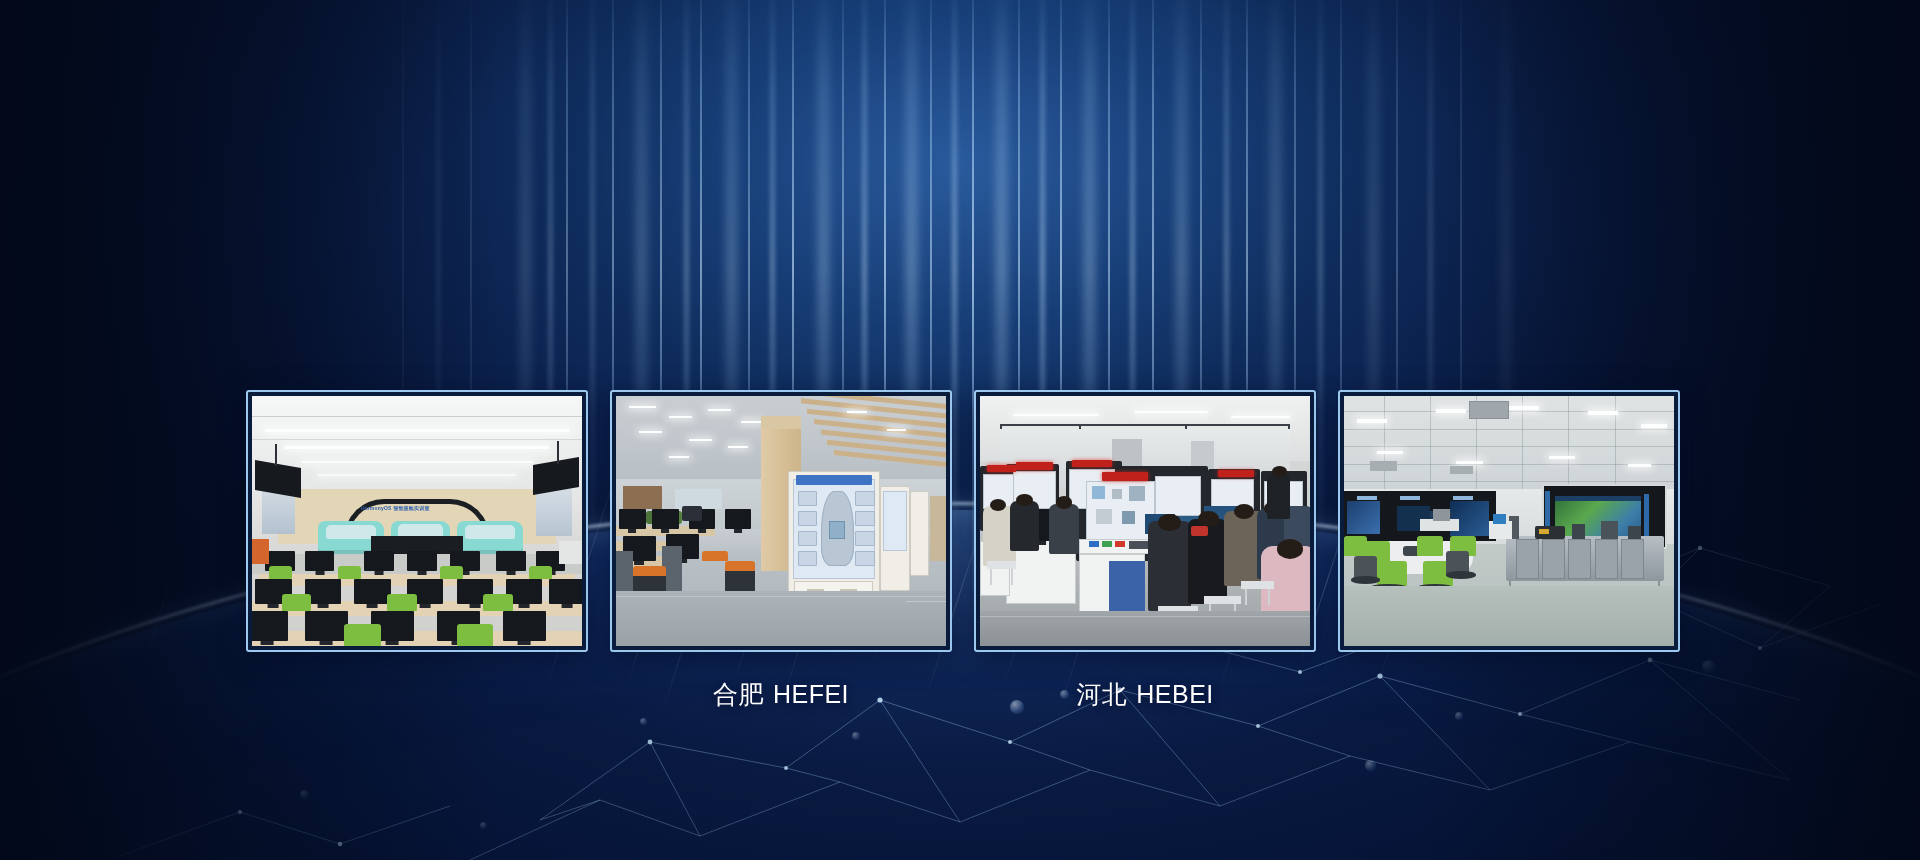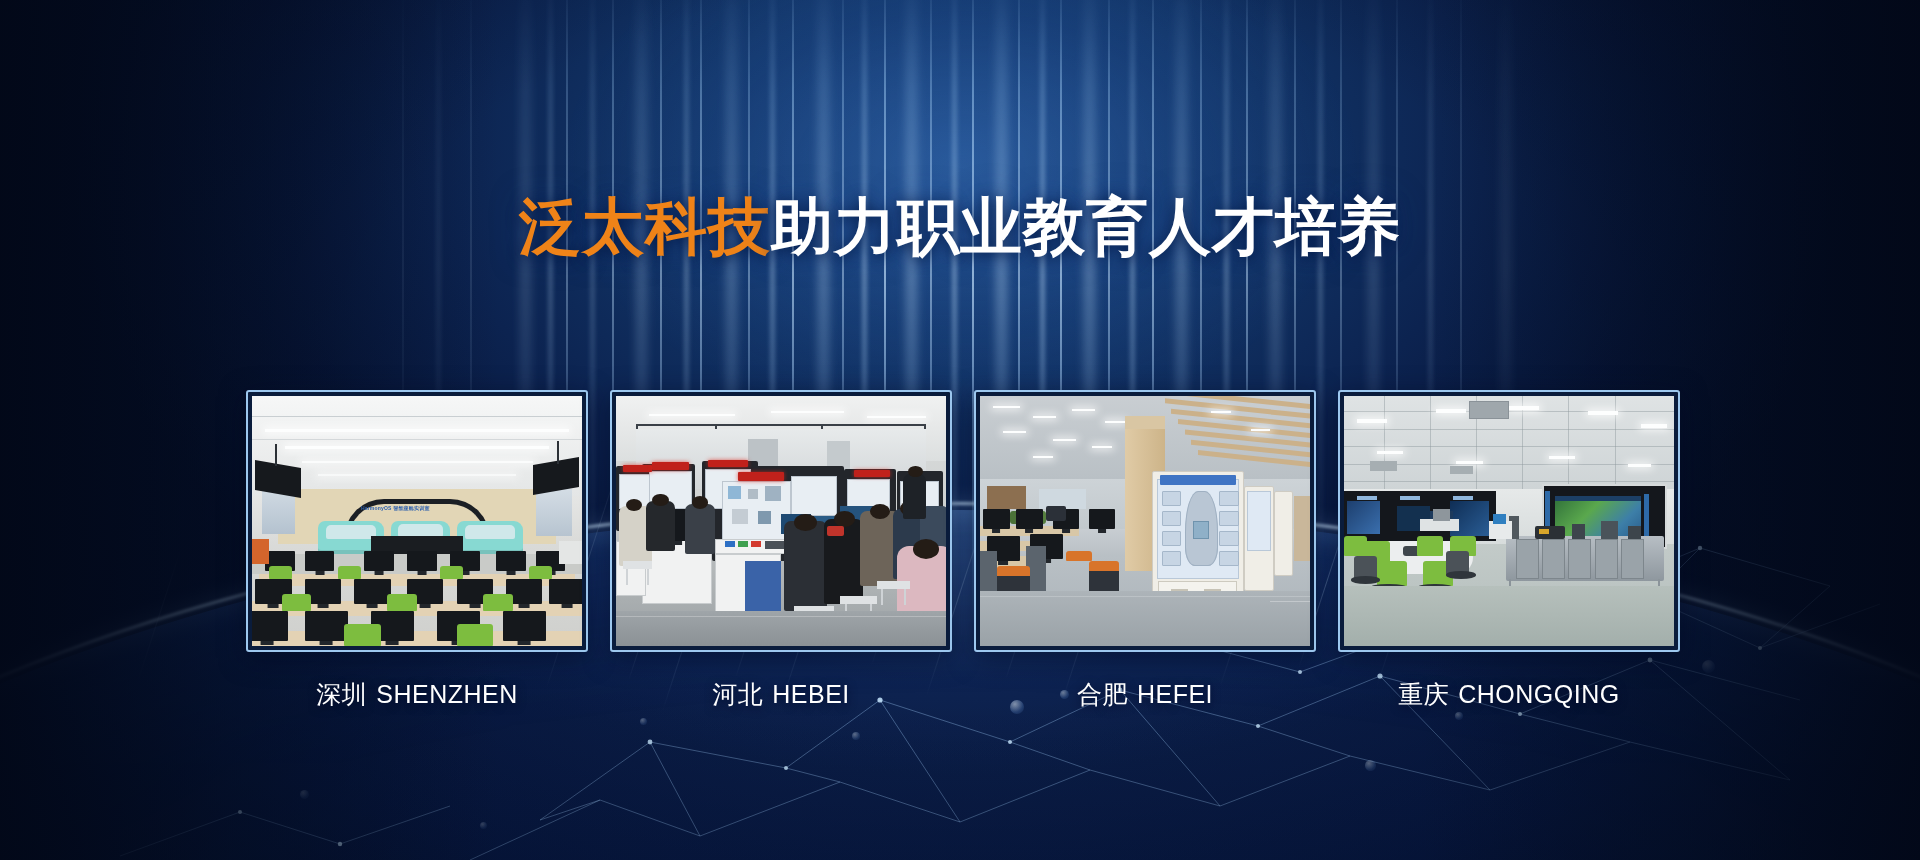--- a/index.html
+++ b/index.html
@@ -389,23 +389,20 @@
     <div class="ray" style="left:1360px; top:18px;  height:200px; transform:rotate(18deg);  opacity:.44;"></div>
     <div class="ray" style="left:1450px; top:0px;   height:240px; transform:rotate(18deg);  opacity:.30;"></div>
     <div class="ray" style="left:470px;  top:40px;  height:160px; transform:rotate(18deg);  opacity:.30;"></div>
     <div class="ray" style="left:380px;  top:60px;  height:150px; transform:rotate(18deg);  opacity:.24;"></div>
     <div class="ray" style="left:180px;  top:90px;  height:140px; transform:rotate(18deg);  opacity:.18;"></div>
   </div>
 
   <div class="bg-vignette"></div>
   <div class="bg-leftdark"></div>
 
-  <div class="headline">
-    <span class="t accent">泛太科技</span><span class="t plain">助力职业教育人才培养</span>
-  </div>
 
 
   <div class="cards">
 
     <div class="card">
       <div class="photo-frame">
         <div class="photo">
           <div class="p1">
 
             <div class="abs" style="left:0;right:0;top:0;height:40%;background:linear-gradient(180deg,#f6f7f7,#e4e6e6);"></div>
@@ -470,22 +467,109 @@
             <div class="chair-green" style="left:41%; top:79%; width:9%;  height:7%;"></div>
             <div class="chair-green" style="left:70%; top:79%; width:9%;  height:7%;"></div>
             <div class="chair-green" style="left:28%; top:91%; width:11%; height:9%;"></div>
             <div class="chair-green" style="left:62%; top:91%; width:11%; height:9%;"></div>
 
             <div class="abs" style="left:0%; top:57%; width:5%; height:10%; background:#d4652c;"></div>
             <div class="abs" style="right:0%; top:58%; width:7%; height:9%; background:#e4e6e5;"></div>
           </div>
         </div>
       </div>
+    </div>
+
+    <div class="card">
+      <div class="photo-frame">
+        <div class="photo">
+          <div class="p3">
+
+            <div class="abs" style="left:0;right:0;top:0;height:33%;background:linear-gradient(180deg,#c9ced2,#b9c0c5);"></div>
+            <div class="lamp" style="left:4%;  top:4%;  width:8%;  height:2px;"></div>
+            <div class="lamp" style="left:16%; top:8%;  width:7%;  height:2px;"></div>
+            <div class="lamp" style="left:28%; top:5%;  width:7%;  height:2px;"></div>
+            <div class="lamp" style="left:7%;  top:14%; width:7%;  height:2px;"></div>
+            <div class="lamp" style="left:22%; top:17%; width:7%;  height:2px;"></div>
+            <div class="lamp" style="left:38%; top:10%; width:6%;  height:2px;"></div>
+            <div class="lamp" style="left:34%; top:20%; width:6%;  height:2px;"></div>
+            <div class="lamp" style="left:16%; top:24%; width:6%;  height:2px;"></div>
+
+            <div class="slat" style="left:54%; top:0%;  width:46%; height:2%;  transform:skewY(6deg);"></div>
+            <div class="slat" style="left:56%; top:4%;  width:44%; height:2%;  transform:skewY(6deg);"></div>
+            <div class="slat" style="left:58%; top:8%;  width:42%; height:2%;  transform:skewY(6deg);"></div>
+            <div class="slat" style="left:60%; top:12%; width:40%; height:2%;  transform:skewY(6deg);"></div>
+            <div class="slat" style="left:62%; top:16%; width:38%; height:2%;  transform:skewY(6deg);"></div>
+            <div class="slat" style="left:64%; top:20%; width:36%; height:2%;  transform:skewY(6deg);"></div>
+            <div class="slat" style="left:66%; top:24%; width:34%; height:2%;  transform:skewY(6deg);"></div>
+            <div class="lamp" style="left:70%; top:6%;  width:6%; height:2px;"></div>
+            <div class="lamp" style="left:82%; top:13%; width:6%; height:2px;"></div>
+
+            <div class="abs" style="left:0;right:0;top:33%;height:20%;background:linear-gradient(180deg,#cdd3d7,#c2c9cd);"></div>
+            <div class="abs" style="left:2%;  top:36%; width:12%; height:9%; background:#8c6f50;"></div>
+            <div class="abs" style="left:18%; top:37%; width:14%; height:8%; background:#cfd9e0;"></div>
+
+            <div class="abs" style="left:3%;  top:46%; width:4%; height:5%; background:#527a3c; border-radius:3px;"></div>
+            <div class="abs" style="left:9%;  top:46%; width:4%; height:5%; background:#4b7238; border-radius:3px;"></div>
+            <div class="abs" style="left:16%; top:46%; width:4%; height:5%; background:#567f3f; border-radius:3px;"></div>
+            <div class="abs" style="left:24%; top:46%; width:4%; height:5%; background:#4f7639; border-radius:3px;"></div>
+
+            <div class="column" style="left:44%; top:8%; width:12%; height:62%;"></div>
+            <div class="abs" style="left:44%; top:8%; width:12%; height:5%; background:#d9c6a3;"></div>
+
+            <div class="cabinet" style="left:52%; top:30%; width:28%; height:62%;"></div>
+            <div class="board" style="left:53.5%; top:33%; width:25%; height:40%;"></div>
+            <div class="board-title" style="left:54.5%; top:31.5%; width:23%; height:4%;"></div>
+            <div class="carshape" style="left:62%; top:38%; width:10%; height:30%;"></div>
+            <div class="chip" style="left:55%; top:38%; width:6%; height:6%;"></div>
+            <div class="chip" style="left:55%; top:46%; width:6%; height:6%;"></div>
+            <div class="chip" style="left:55%; top:54%; width:6%; height:6%;"></div>
+            <div class="chip" style="left:55%; top:62%; width:6%; height:6%;"></div>
+            <div class="chip" style="left:72.5%; top:38%; width:6%; height:6%;"></div>
+            <div class="chip" style="left:72.5%; top:46%; width:6%; height:6%;"></div>
+            <div class="chip" style="left:72.5%; top:54%; width:6%; height:6%;"></div>
+            <div class="chip" style="left:72.5%; top:62%; width:6%; height:6%;"></div>
+            <div class="abs" style="left:64.5%; top:50%; width:5%; height:7%; background:#8fb0c8; border:1px solid #6f93ad;"></div>
+            <div class="abs" style="left:54%; top:74%; width:24%; height:7%; background:#f4f3ee; border:1px solid #cdcabf;"></div>
+            <div class="abs" style="left:54%; top:82%; width:24%; height:10%; background:#eceade; border:1px solid #cdcabf;"></div>
+            <div class="abs" style="left:58%; top:77%; width:5%; height:2%; background:#c7c3b6;"></div>
+            <div class="abs" style="left:68%; top:77%; width:5%; height:2%; background:#c7c3b6;"></div>
+            <div class="abs" style="left:72%; top:85%; width:5%; height:3%; background:#3f74c4;"></div>
+
+            <div class="cabinet" style="left:80%; top:36%; width:9%; height:42%;"></div>
+            <div class="board" style="left:80.8%; top:38%; width:7.4%; height:24%;"></div>
+            <div class="cabinet" style="left:89%; top:38%; width:6%; height:34%;"></div>
+            <div class="abs" style="left:95%; top:40%; width:5%; height:26%; background:#c9b79a;"></div>
+
+            <div class="abs" style="left:0%;  top:52%; width:30%; height:4%; background:#d8c7a7;"></div>
+            <div class="abs" style="left:0%;  top:58%; width:24%; height:4%; background:#d8c7a7;"></div>
+            <div class="abs" style="left:0%;  top:64%; width:18%; height:5%; background:#d8c7a7;"></div>
+            <div class="monitor" style="left:1%;  top:45%; width:8%;  height:8%;"></div>
+            <div class="monitor" style="left:11%; top:45%; width:8%;  height:8%;"></div>
+            <div class="monitor" style="left:22%; top:45%; width:8%;  height:8%;"></div>
+            <div class="monitor" style="left:33%; top:45%; width:8%;  height:8%;"></div>
+            <div class="monitor" style="left:2%;  top:56%; width:10%; height:10%;"></div>
+            <div class="monitor" style="left:15%; top:55%; width:10%; height:10%;"></div>
+            <div class="abs" style="left:0%;  top:62%; width:5%; height:20%; background:#5b646d;"></div>
+            <div class="abs" style="left:14%; top:60%; width:6%; height:20%; background:#5b646d;"></div>
+            <div class="chair-orange" style="left:5%;  top:68%; width:10%; height:5%;"></div>
+            <div class="chair-orange" style="left:26%; top:62%; width:8%;  height:4%;"></div>
+            <div class="chair-orange" style="left:33%; top:66%; width:9%;  height:5%;"></div>
+            <div class="abs" style="left:5%;  top:72%; width:10%; height:14%; background:#2e333a;"></div>
+            <div class="abs" style="left:33%; top:70%; width:9%;  height:12%; background:#2e333a;"></div>
+            <div class="abs" style="left:20%; top:44%; width:6%; height:6%; background:#2b3038; border-radius:2px;"></div>
+
+            <div class="abs" style="left:0;right:0;top:78%;height:22%;background:linear-gradient(180deg,#adb4b9,#9aa2a7);"></div>
+            <div class="abs" style="left:0;right:0;top:80%;height:1px;background:rgba(255,255,255,.2);"></div>
+            <div class="abs" style="left:88%; top:82%; width:12%; height:1px; background:rgba(255,255,255,.3);"></div>
+          </div>
+        </div>
+      </div>
       <div class="caption">
-        <span class="cn">深圳</span><span>SHENZHEN</span>
+        <span class="cn">合肥</span><span>HEFEI</span>
       </div>
     </div>
 
     <div class="card">
       <div class="photo-frame">
         <div class="photo">
           <div class="p2">
 
             <div class="abs" style="left:0;right:0;top:0;height:26%;background:linear-gradient(180deg,#f0f1f1,#dcdfdf);"></div>
             <div class="lamp" style="left:10%; top:7%;  width:26%; height:2px;"></div>
@@ -572,110 +656,20 @@
             <div class="stool" style="left:79%; top:74%; width:10%; height:3%;"></div>
             <div class="stool" style="left:2%;  top:66%; width:9%;  height:3%;"></div>
 
             <div class="abs" style="left:0;right:0;top:86%;height:14%;background:linear-gradient(180deg,#9fa5a9,#8b9195);"></div>
             <div class="abs" style="left:0;right:0;top:88%;height:1px;background:rgba(255,255,255,.25);"></div>
           </div>
         </div>
       </div>
       <div class="caption">
         <span class="cn">河北</span><span>HEBEI</span>
-      </div>
-    </div>
-
-    <div class="card">
-      <div class="photo-frame">
-        <div class="photo">
-          <div class="p3">
-
-            <div class="abs" style="left:0;right:0;top:0;height:33%;background:linear-gradient(180deg,#c9ced2,#b9c0c5);"></div>
-            <div class="lamp" style="left:4%;  top:4%;  width:8%;  height:2px;"></div>
-            <div class="lamp" style="left:16%; top:8%;  width:7%;  height:2px;"></div>
-            <div class="lamp" style="left:28%; top:5%;  width:7%;  height:2px;"></div>
-            <div class="lamp" style="left:7%;  top:14%; width:7%;  height:2px;"></div>
-            <div class="lamp" style="left:22%; top:17%; width:7%;  height:2px;"></div>
-            <div class="lamp" style="left:38%; top:10%; width:6%;  height:2px;"></div>
-            <div class="lamp" style="left:34%; top:20%; width:6%;  height:2px;"></div>
-            <div class="lamp" style="left:16%; top:24%; width:6%;  height:2px;"></div>
-
-            <div class="slat" style="left:54%; top:0%;  width:46%; height:2%;  transform:skewY(6deg);"></div>
-            <div class="slat" style="left:56%; top:4%;  width:44%; height:2%;  transform:skewY(6deg);"></div>
-            <div class="slat" style="left:58%; top:8%;  width:42%; height:2%;  transform:skewY(6deg);"></div>
-            <div class="slat" style="left:60%; top:12%; width:40%; height:2%;  transform:skewY(6deg);"></div>
-            <div class="slat" style="left:62%; top:16%; width:38%; height:2%;  transform:skewY(6deg);"></div>
-            <div class="slat" style="left:64%; top:20%; width:36%; height:2%;  transform:skewY(6deg);"></div>
-            <div class="slat" style="left:66%; top:24%; width:34%; height:2%;  transform:skewY(6deg);"></div>
-            <div class="lamp" style="left:70%; top:6%;  width:6%; height:2px;"></div>
-            <div class="lamp" style="left:82%; top:13%; width:6%; height:2px;"></div>
-
-            <div class="abs" style="left:0;right:0;top:33%;height:20%;background:linear-gradient(180deg,#cdd3d7,#c2c9cd);"></div>
-            <div class="abs" style="left:2%;  top:36%; width:12%; height:9%; background:#8c6f50;"></div>
-            <div class="abs" style="left:18%; top:37%; width:14%; height:8%; background:#cfd9e0;"></div>
-
-            <div class="abs" style="left:3%;  top:46%; width:4%; height:5%; background:#527a3c; border-radius:3px;"></div>
-            <div class="abs" style="left:9%;  top:46%; width:4%; height:5%; background:#4b7238; border-radius:3px;"></div>
-            <div class="abs" style="left:16%; top:46%; width:4%; height:5%; background:#567f3f; border-radius:3px;"></div>
-            <div class="abs" style="left:24%; top:46%; width:4%; height:5%; background:#4f7639; border-radius:3px;"></div>
-
-            <div class="column" style="left:44%; top:8%; width:12%; height:62%;"></div>
-            <div class="abs" style="left:44%; top:8%; width:12%; height:5%; background:#d9c6a3;"></div>
-
-            <div class="cabinet" style="left:52%; top:30%; width:28%; height:62%;"></div>
-            <div class="board" style="left:53.5%; top:33%; width:25%; height:40%;"></div>
-            <div class="board-title" style="left:54.5%; top:31.5%; width:23%; height:4%;"></div>
-            <div class="carshape" style="left:62%; top:38%; width:10%; height:30%;"></div>
-            <div class="chip" style="left:55%; top:38%; width:6%; height:6%;"></div>
-            <div class="chip" style="left:55%; top:46%; width:6%; height:6%;"></div>
-            <div class="chip" style="left:55%; top:54%; width:6%; height:6%;"></div>
-            <div class="chip" style="left:55%; top:62%; width:6%; height:6%;"></div>
-            <div class="chip" style="left:72.5%; top:38%; width:6%; height:6%;"></div>
-            <div class="chip" style="left:72.5%; top:46%; width:6%; height:6%;"></div>
-            <div class="chip" style="left:72.5%; top:54%; width:6%; height:6%;"></div>
-            <div class="chip" style="left:72.5%; top:62%; width:6%; height:6%;"></div>
-            <div class="abs" style="left:64.5%; top:50%; width:5%; height:7%; background:#8fb0c8; border:1px solid #6f93ad;"></div>
-            <div class="abs" style="left:54%; top:74%; width:24%; height:7%; background:#f4f3ee; border:1px solid #cdcabf;"></div>
-            <div class="abs" style="left:54%; top:82%; width:24%; height:10%; background:#eceade; border:1px solid #cdcabf;"></div>
-            <div class="abs" style="left:58%; top:77%; width:5%; height:2%; background:#c7c3b6;"></div>
-            <div class="abs" style="left:68%; top:77%; width:5%; height:2%; background:#c7c3b6;"></div>
-            <div class="abs" style="left:72%; top:85%; width:5%; height:3%; background:#3f74c4;"></div>
-
-            <div class="cabinet" style="left:80%; top:36%; width:9%; height:42%;"></div>
-            <div class="board" style="left:80.8%; top:38%; width:7.4%; height:24%;"></div>
-            <div class="cabinet" style="left:89%; top:38%; width:6%; height:34%;"></div>
-            <div class="abs" style="left:95%; top:40%; width:5%; height:26%; background:#c9b79a;"></div>
-
-            <div class="abs" style="left:0%;  top:52%; width:30%; height:4%; background:#d8c7a7;"></div>
-            <div class="abs" style="left:0%;  top:58%; width:24%; height:4%; background:#d8c7a7;"></div>
-            <div class="abs" style="left:0%;  top:64%; width:18%; height:5%; background:#d8c7a7;"></div>
-            <div class="monitor" style="left:1%;  top:45%; width:8%;  height:8%;"></div>
-            <div class="monitor" style="left:11%; top:45%; width:8%;  height:8%;"></div>
-            <div class="monitor" style="left:22%; top:45%; width:8%;  height:8%;"></div>
-            <div class="monitor" style="left:33%; top:45%; width:8%;  height:8%;"></div>
-            <div class="monitor" style="left:2%;  top:56%; width:10%; height:10%;"></div>
-            <div class="monitor" style="left:15%; top:55%; width:10%; height:10%;"></div>
-            <div class="abs" style="left:0%;  top:62%; width:5%; height:20%; background:#5b646d;"></div>
-            <div class="abs" style="left:14%; top:60%; width:6%; height:20%; background:#5b646d;"></div>
-            <div class="chair-orange" style="left:5%;  top:68%; width:10%; height:5%;"></div>
-            <div class="chair-orange" style="left:26%; top:62%; width:8%;  height:4%;"></div>
-            <div class="chair-orange" style="left:33%; top:66%; width:9%;  height:5%;"></div>
-            <div class="abs" style="left:5%;  top:72%; width:10%; height:14%; background:#2e333a;"></div>
-            <div class="abs" style="left:33%; top:70%; width:9%;  height:12%; background:#2e333a;"></div>
-            <div class="abs" style="left:20%; top:44%; width:6%; height:6%; background:#2b3038; border-radius:2px;"></div>
-
-            <div class="abs" style="left:0;right:0;top:78%;height:22%;background:linear-gradient(180deg,#adb4b9,#9aa2a7);"></div>
-            <div class="abs" style="left:0;right:0;top:80%;height:1px;background:rgba(255,255,255,.2);"></div>
-            <div class="abs" style="left:88%; top:82%; width:12%; height:1px; background:rgba(255,255,255,.3);"></div>
-          </div>
-        </div>
-      </div>
-      <div class="caption">
-        <span class="cn">合肥</span><span>HEFEI</span>
       </div>
     </div>
 
     <div class="card">
       <div class="photo-frame">
         <div class="photo">
           <div class="p4">
 
             <div class="ceil"></div>
             <div class="tile-line" style="left:0;right:0;top:6%;height:1px;"></div>
@@ -756,19 +750,16 @@
 
             <div class="abs" style="left:8%;  top:75%; width:11%; height:3%; background:#2f353b; border-radius:50%;"></div>
             <div class="abs" style="left:22%; top:75%; width:11%; height:3%; background:#2f353b; border-radius:50%;"></div>
             <div class="abs" style="left:2%;  top:72%; width:9%;  height:3%; background:#2f353b; border-radius:50%;"></div>
             <div class="abs" style="left:31%; top:70%; width:9%;  height:3%; background:#2f353b; border-radius:50%;"></div>
 
             <div class="abs" style="left:0;right:0;top:76%;height:24%;background:linear-gradient(180deg,#b6c0bc,#a3afab);"></div>
           </div>
         </div>
       </div>
-      <div class="caption">
-        <span class="cn">重庆</span><span>CHONGQING</span>
-      </div>
     </div>
 
   </div>
 </div>
 
 </body></html>

